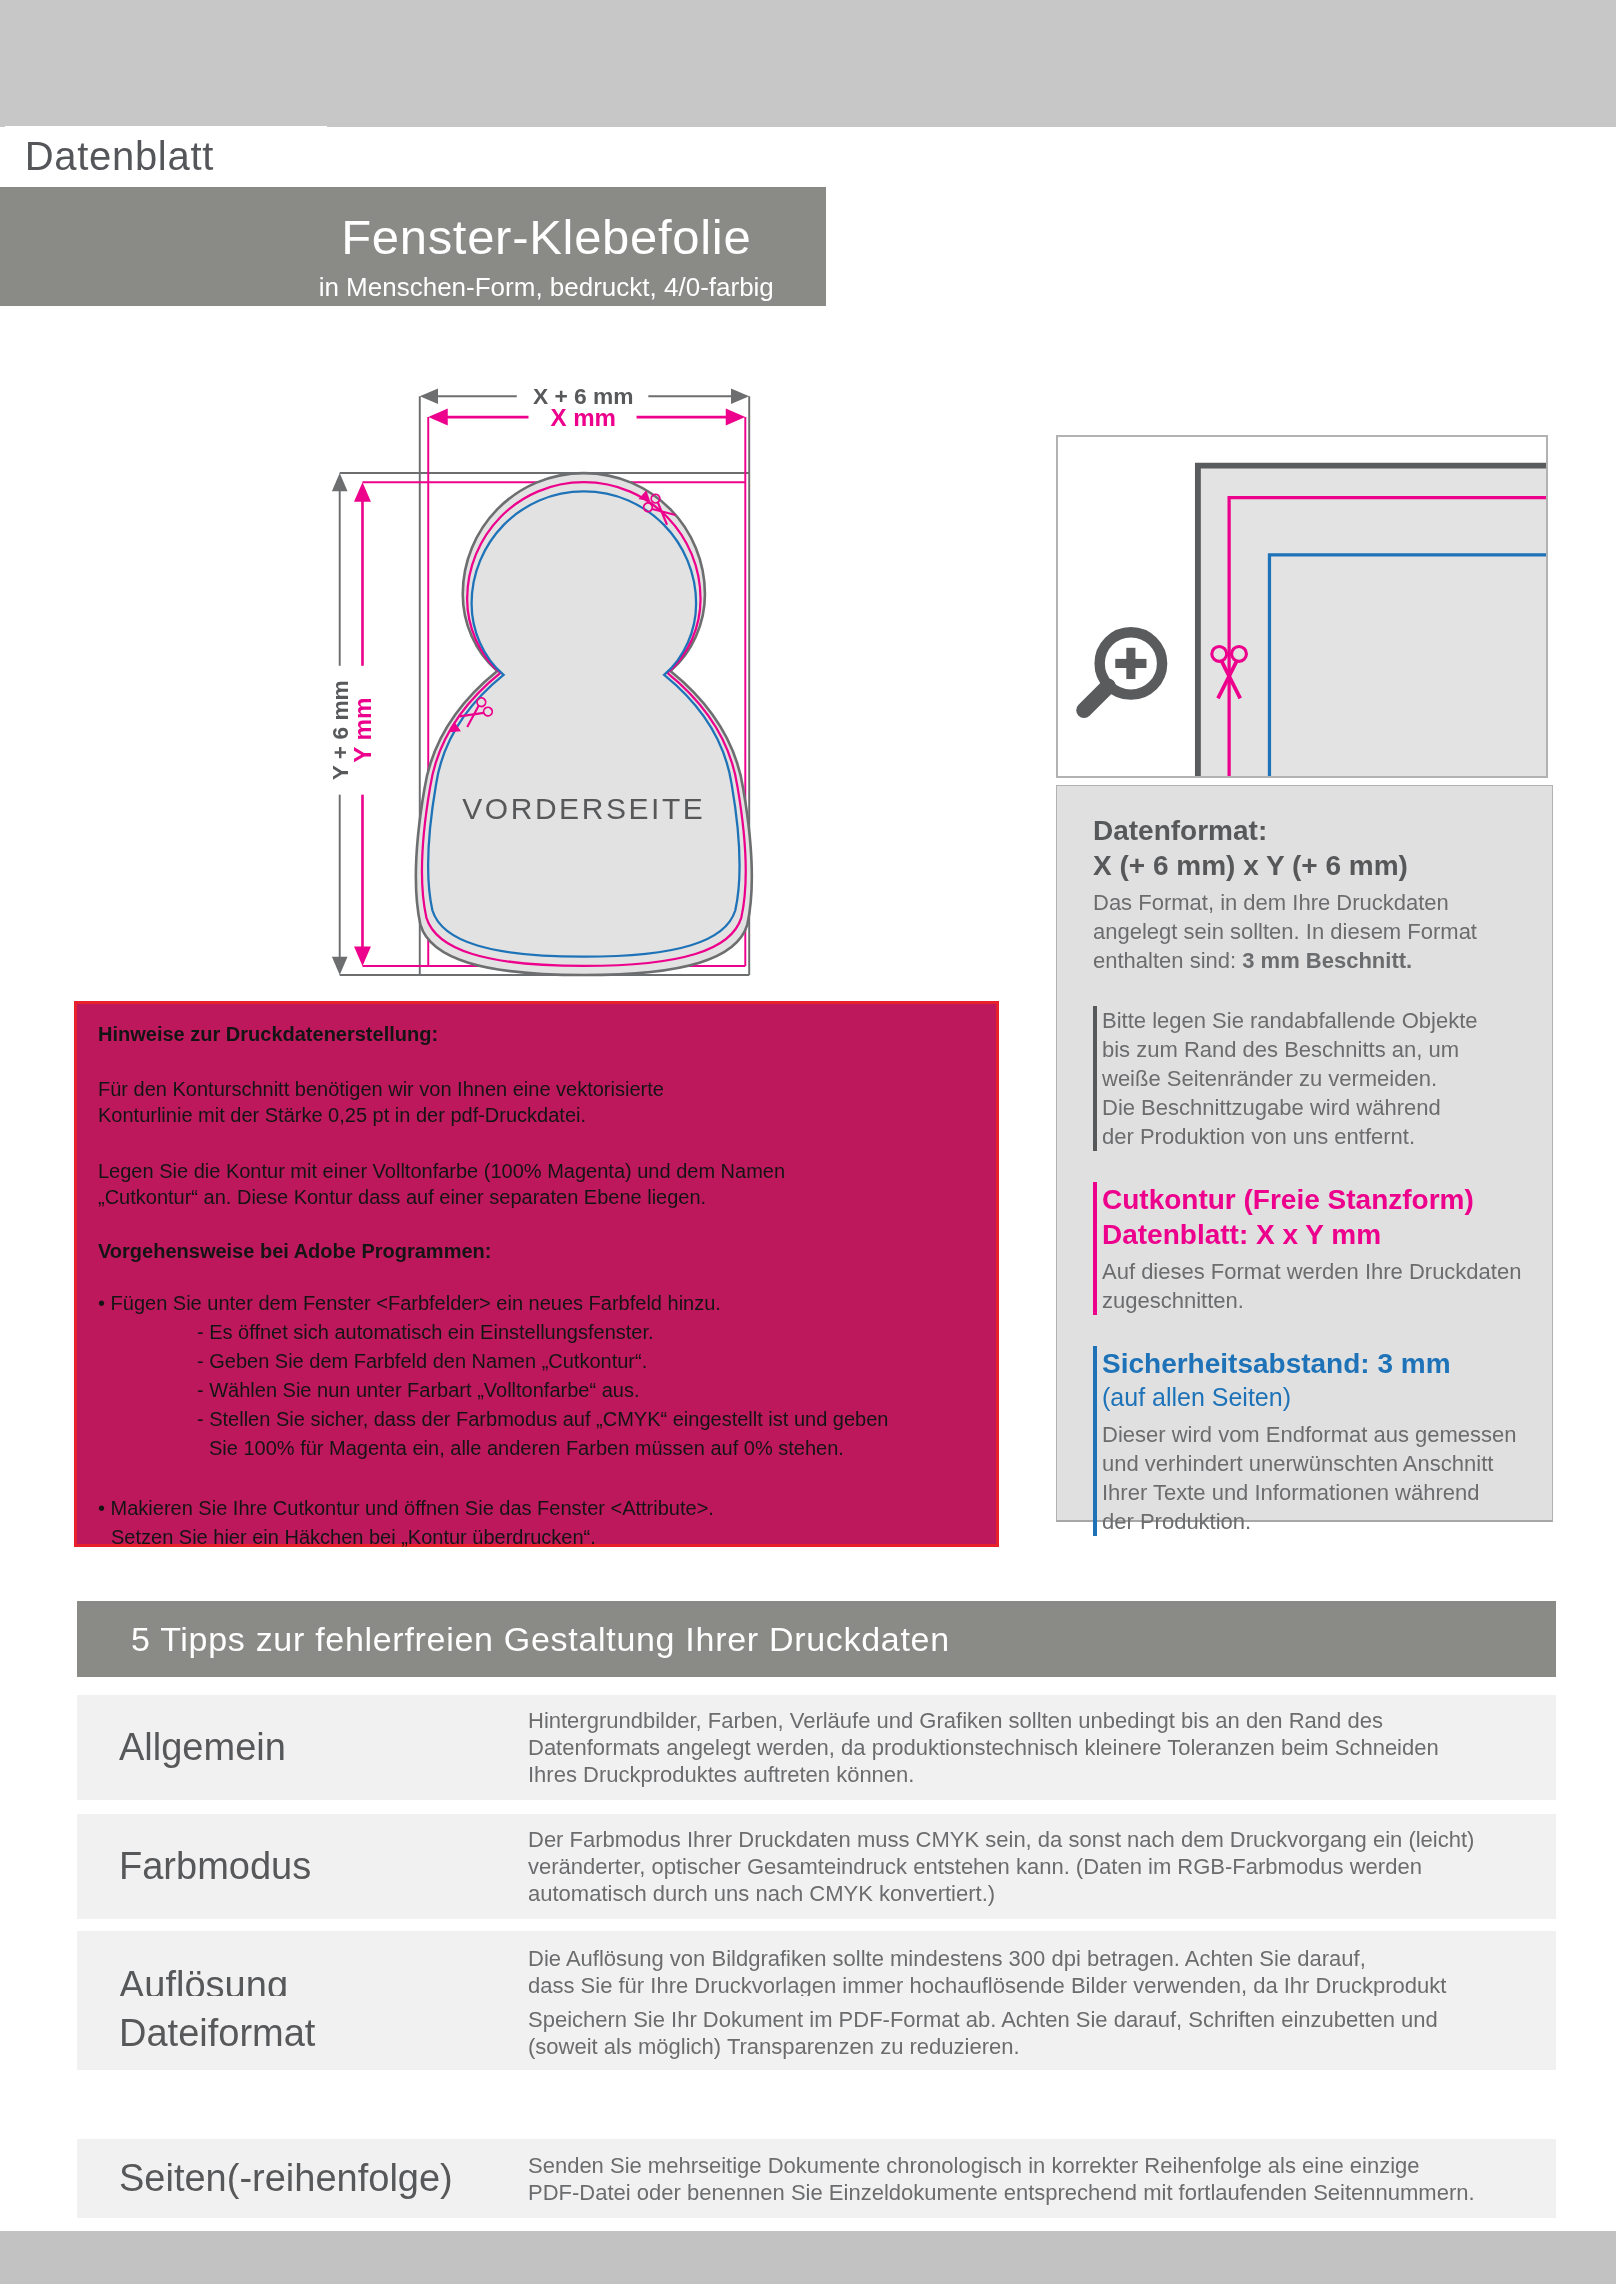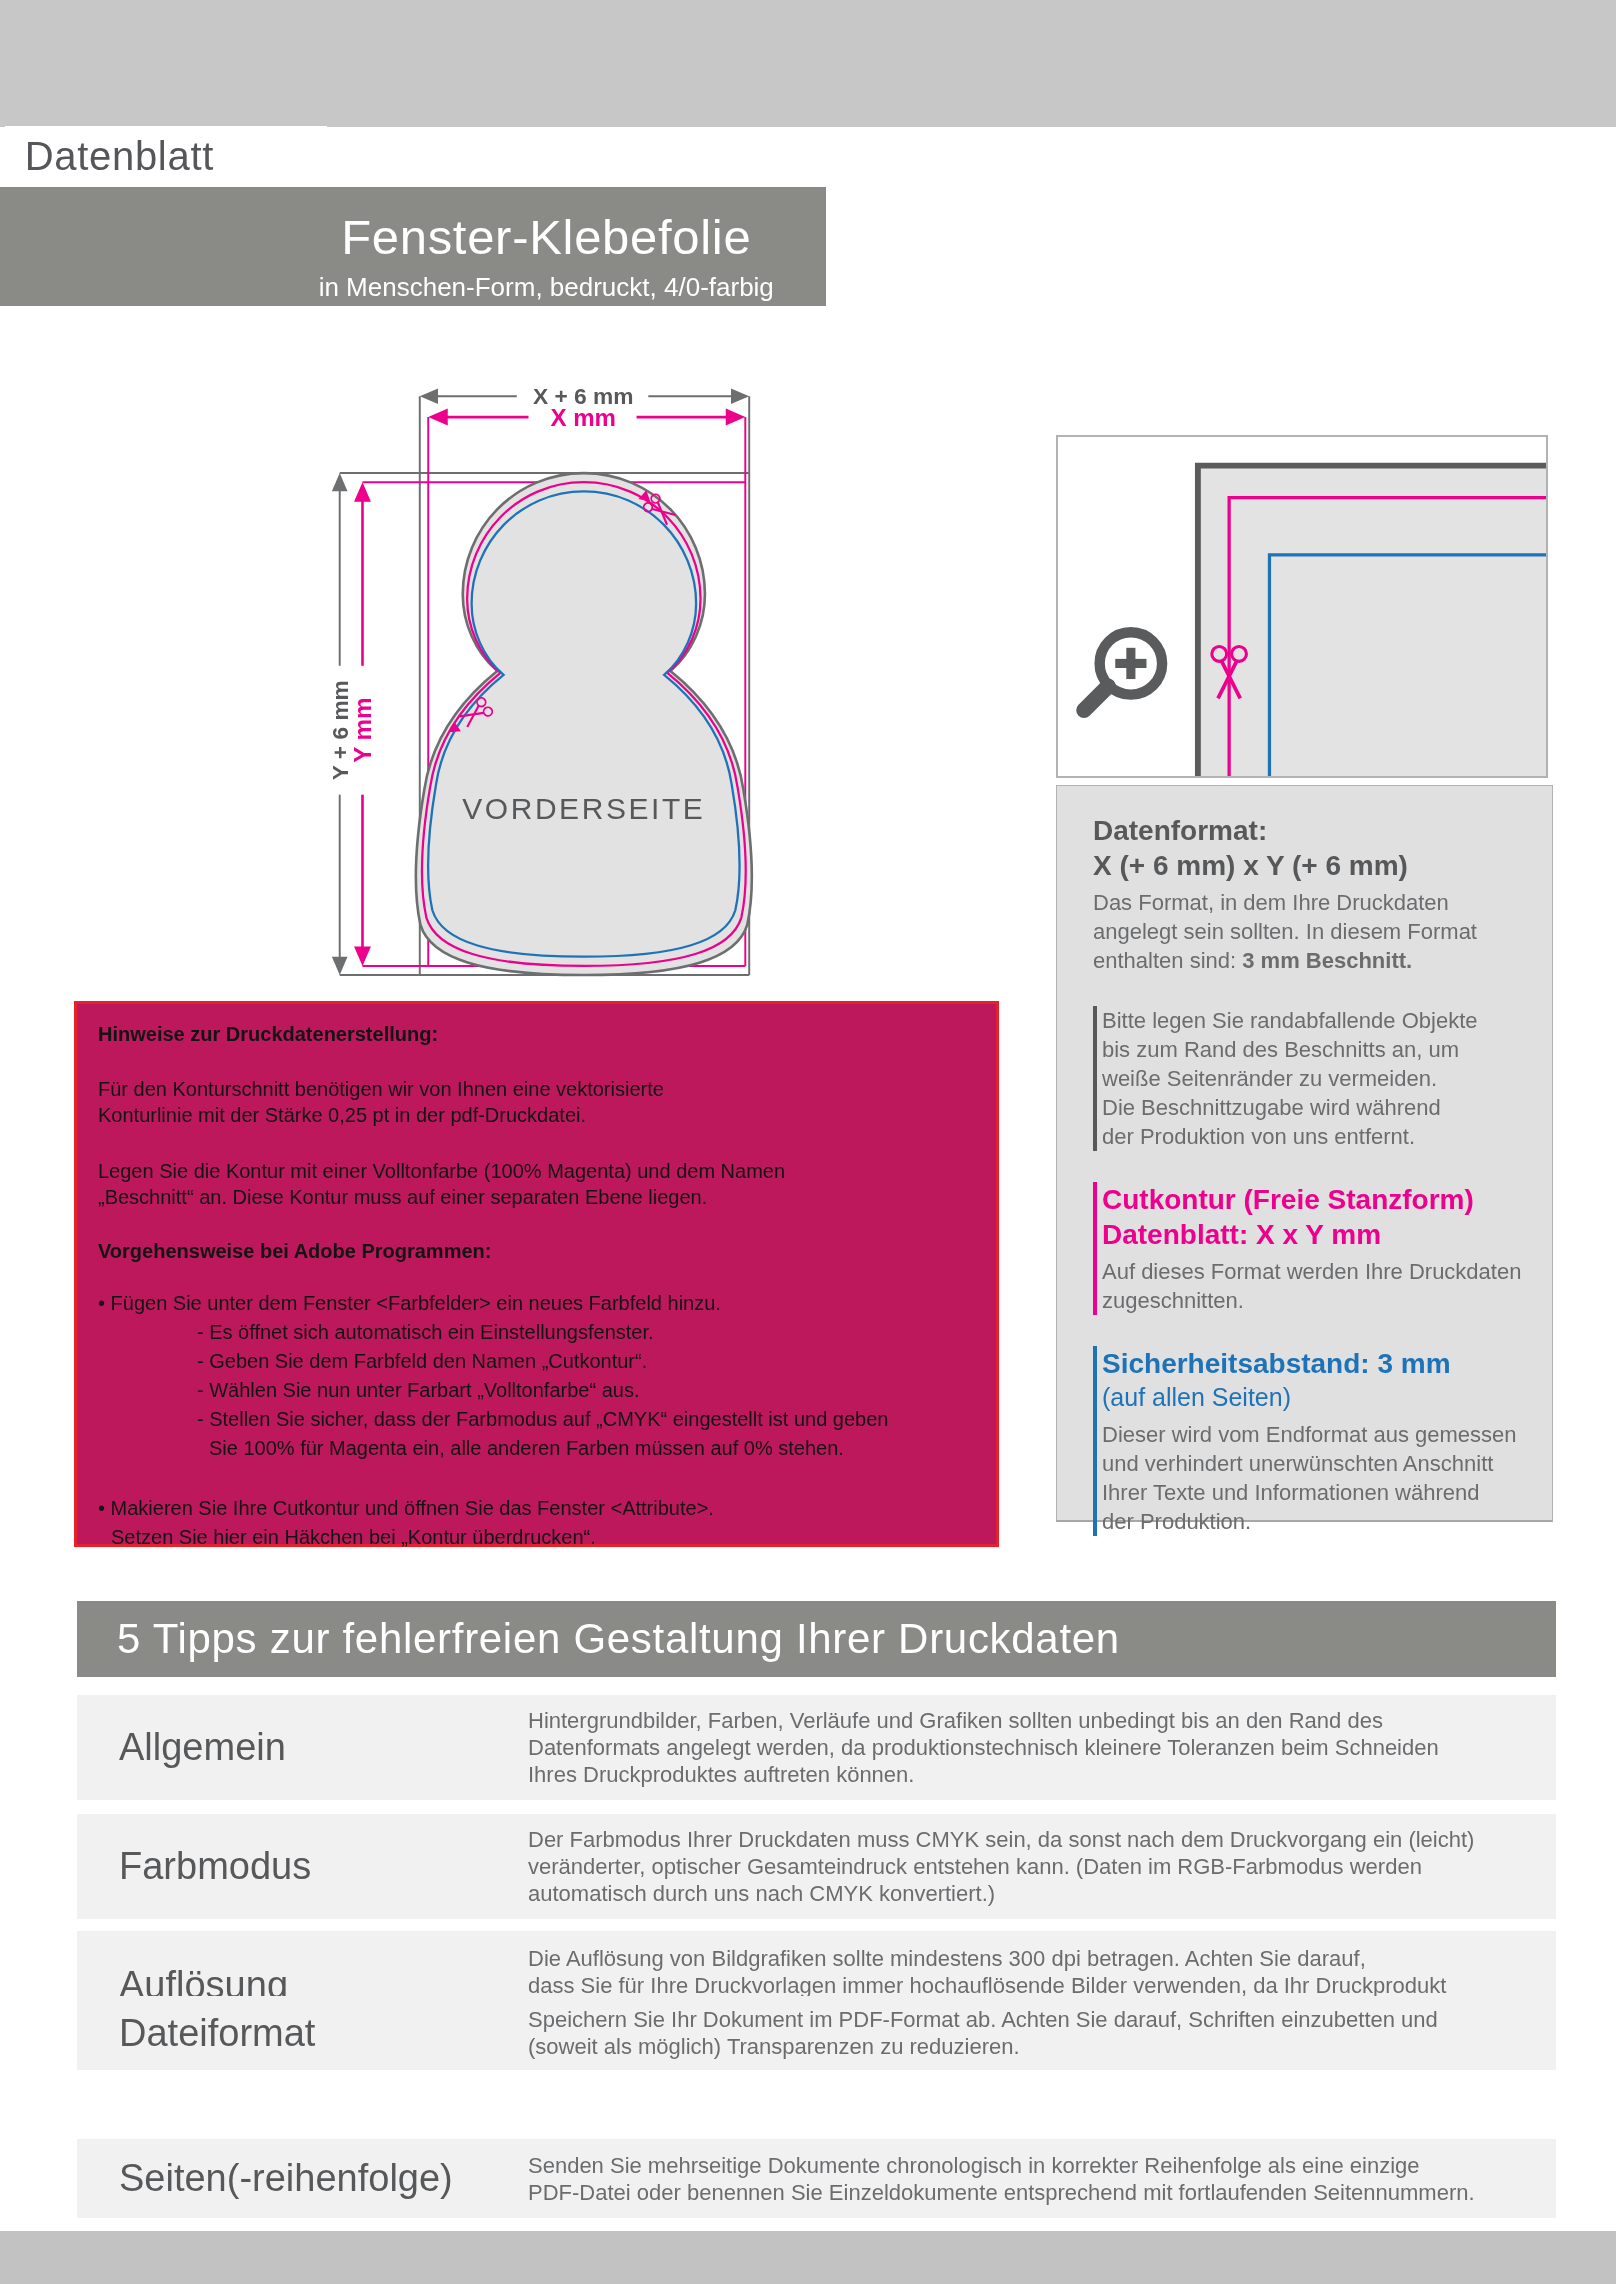--- a/index.html
+++ b/index.html
@@ -46,21 +46,21 @@
   .ip-block{margin-top:31px;padding-left:5px;border-left:4.6px solid #57585a;}
   .ip-block.magenta{border-left-color:#ec008c;}
   .ip-block.blue{border-left-color:#1e73b8;}
   .ip-h.magenta{color:#ec008c;}
   .ip-h.blue{color:#1e73b8;}
   .ip-sub.blue{font-size:25px;color:#1e73b8;line-height:33px;}
 
   
   .tips-banner{left:77px;top:1601px;width:1479px;height:76px;background:#8a8b87;
     display:flex;align-items:center;}
-  .tips-banner span{color:#fff;font-size:42px;padding-left:40px;letter-spacing:0.7px;}
+  .tips-banner span{color:#fff;font-size:34px;padding-left:54px;letter-spacing:0.7px;}
   .tip-row{left:77px;width:1479px;background:#f2f1f1;}
   .row-1{top:1695px;height:105px;}
   .row-2{top:1814px;height:105px;}
   .row-3{top:1931px;height:108px;}
   .row-4{top:1996px;height:74px;}
   .row-5{top:2139px;height:79px;}
   .tip-label{position:absolute;left:42px;top:0;height:100%;display:flex;align-items:center;
     font-size:38px;color:#57585a;}
   .tip-desc{position:absolute;left:451px;top:0;height:100%;display:flex;flex-direction:column;
     justify-content:center;font-size:22px;line-height:27px;color:#6b6c6e;white-space:nowrap;}
@@ -162,21 +162,21 @@
 
   <div class="abs hinweise-box">
     <div class="hb-inner">
       <div class="hb-title">Hinweise zur Druckdatenerstellung:</div>
       <div class="hb-p">
         <div>Für den Konturschnitt benötigen wir von Ihnen eine vektorisierte</div>
         <div>Konturlinie mit der Stärke 0,25 pt in der pdf-Druckdatei.</div>
       </div>
       <div class="hb-p">
         <div>Legen Sie die Kontur mit einer Volltonfarbe (100% Magenta) und dem Namen</div>
-        <div>„Beschnitt“ an. Diese Kontur muss auf einer separaten Ebene liegen.</div>
+        <div>„Cutkontur“ an. Diese Kontur dass auf einer separaten Ebene liegen.</div>
       </div>
       <div class="hb-sub">Vorgehensweise bei Adobe Programmen:</div>
       <div class="hb-list">
         <div>• Fügen Sie unter dem Fenster &lt;Farbfelder&gt; ein neues Farbfeld hinzu.</div>
         <div class="sub">- Es öffnet sich automatisch ein Einstellungsfenster.</div>
         <div class="sub">- Geben Sie dem Farbfeld den Namen „Cutkontur“.</div>
         <div class="sub">- Wählen Sie nun unter Farbart „Volltonfarbe“ aus.</div>
         <div class="sub">- Stellen Sie sicher, dass der Farbmodus auf „CMYK“ eingestellt ist und geben</div>
         <div class="cont">Sie 100% für Magenta ein, alle anderen Farben müssen auf 0% stehen.</div>
       </div>

